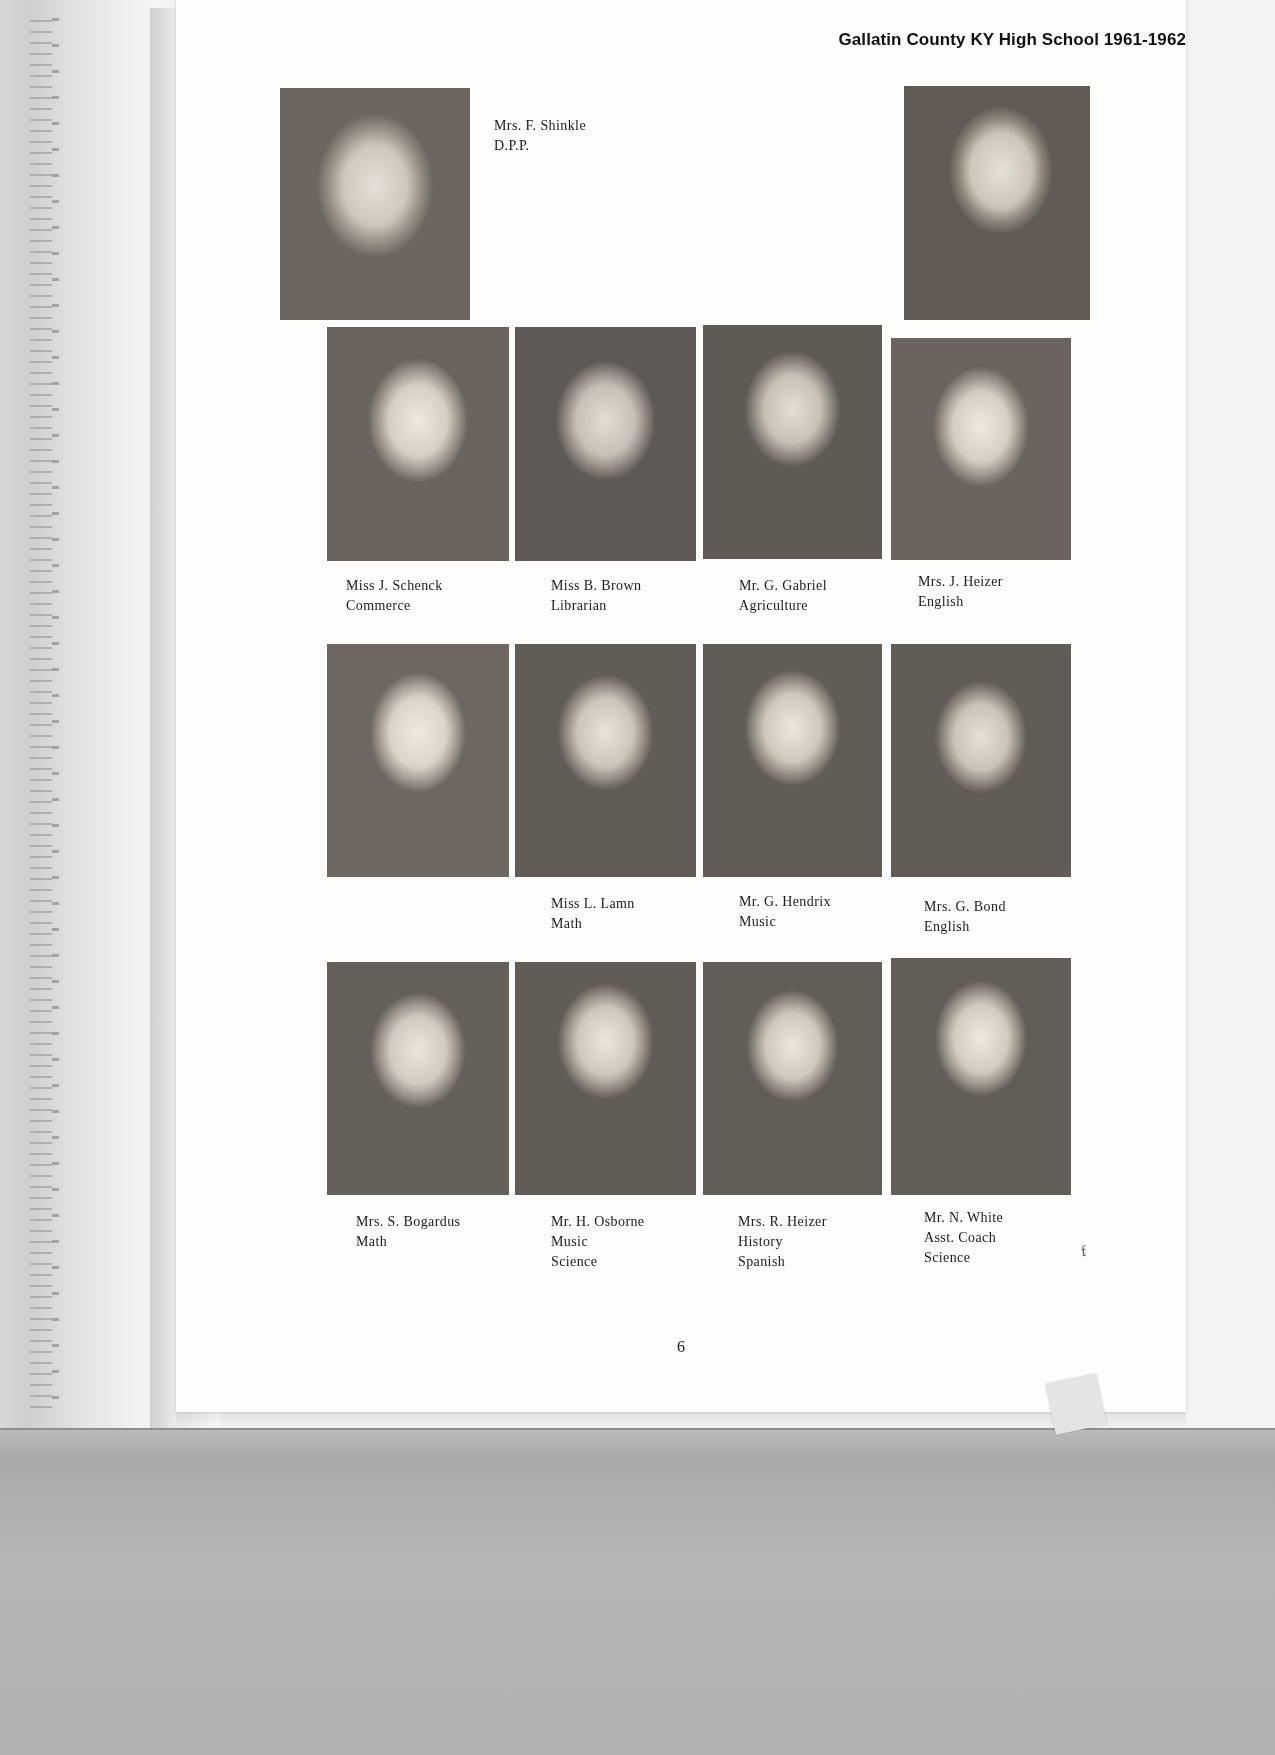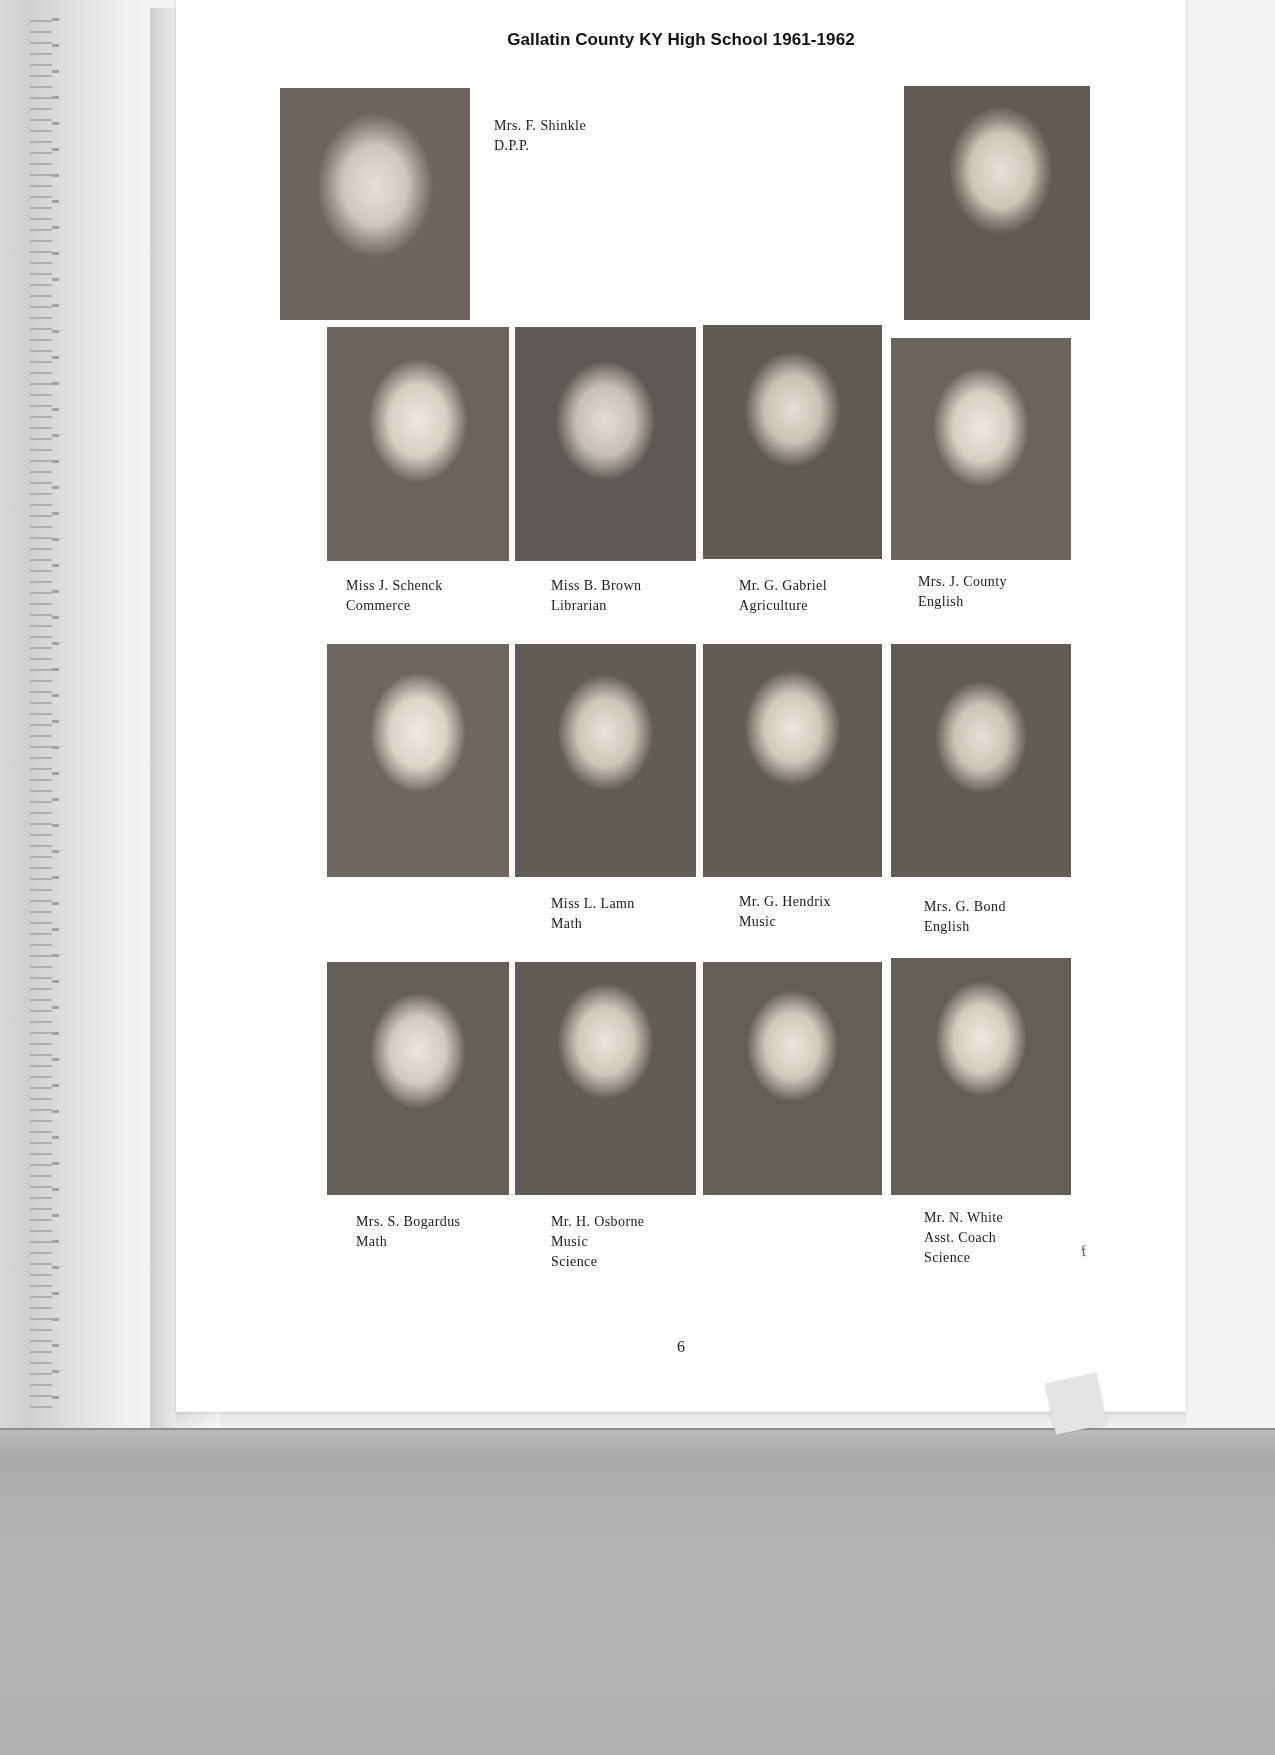--- a/index.html
+++ b/index.html
@@ -95,21 +95,21 @@
   .page-inner {
     position: absolute;
     inset: 0;
   }
 
   .typed-title {
     position: absolute;
     left: 0;
     top: 30px;
     width: 1010px;
-    text-align: center;
+    text-align: right;
     font-family: "Liberation Sans", sans-serif;
     font-size: 17px;
     font-weight: bold;
     color: #111;
     letter-spacing: .1px;
   }
 
   
   .photo {
     position: absolute;
@@ -230,21 +230,21 @@
           radial-gradient(ellipse 78px 48px at 50% 12%, #3a352f 0%, #655f58 60%, rgba(0,0,0,0) 84%),
           linear-gradient(180deg, #8d8982 0%, #57534e 42%, #22201e 76%, #191817 100%);"></div>
     </div>
 
     <div class="cap" style="left:170px; top:576px; width:220px;">Miss J. Schenck
 Commerce</div>
     <div class="cap" style="left:375px; top:576px; width:200px;">Miss B. Brown
 Librarian</div>
     <div class="cap" style="left:563px; top:576px; width:200px;">Mr. G. Gabriel
 Agriculture</div>
-    <div class="cap" style="left:742px; top:572px; width:200px;">Mrs. J. County
+    <div class="cap" style="left:742px; top:572px; width:200px;">Mrs. J. Heizer
 English</div>
 
     <div class="photo" style="left:151px; top:644px; width:182px; height:233px;">
       <div class="bust" style="background:
           radial-gradient(ellipse 48px 60px at 50% 38%, #f0eae1 0%, #dbd3c8 58%, #a09890 82%, #6e6761 100%),
           radial-gradient(ellipse 76px 48px at 50% 12%, #34302b 0%, #5f5952 62%, rgba(0,0,0,0) 84%),
           linear-gradient(180deg, #a5a099 0%, #c8c3ba 42%, #e4e0d7 74%, #efece4 100%);"></div>
     </div>
     <div class="photo" style="left:339px; top:644px; width:181px; height:233px;">
       <div class="bust" style="background:
@@ -295,20 +295,23 @@
           radial-gradient(ellipse 46px 58px at 50% 34%, #efe9df 0%, #d3cbc0 58%, #968f87 82%, #635d58 100%),
           radial-gradient(ellipse 72px 40px at 50% 8%, #4a453e 0%, #6e6760 62%, rgba(0,0,0,0) 84%),
           linear-gradient(180deg, #99948d 0%, #66625c 38%, #33312e 72%, #242221 100%);"></div>
     </div>
 
     <div class="cap" style="left:180px; top:1212px; width:230px;">Mrs. S. Bogardus
 Math</div>
     <div class="cap" style="left:375px; top:1212px; width:200px;">Mr. H. Osborne
 Music
 Science</div>
+    <div class="cap" style="left:562px; top:1212px; width:200px;">Mrs. R. Heizer
+History
+Spanish</div>
     <div class="cap" style="left:748px; top:1208px; width:200px;">Mr. N. White
 Asst. Coach
 Science</div>
 
     <div class="stray-mark">f</div>
 
     <div class="page-num">6</div>
   </div>
 </div>
 

